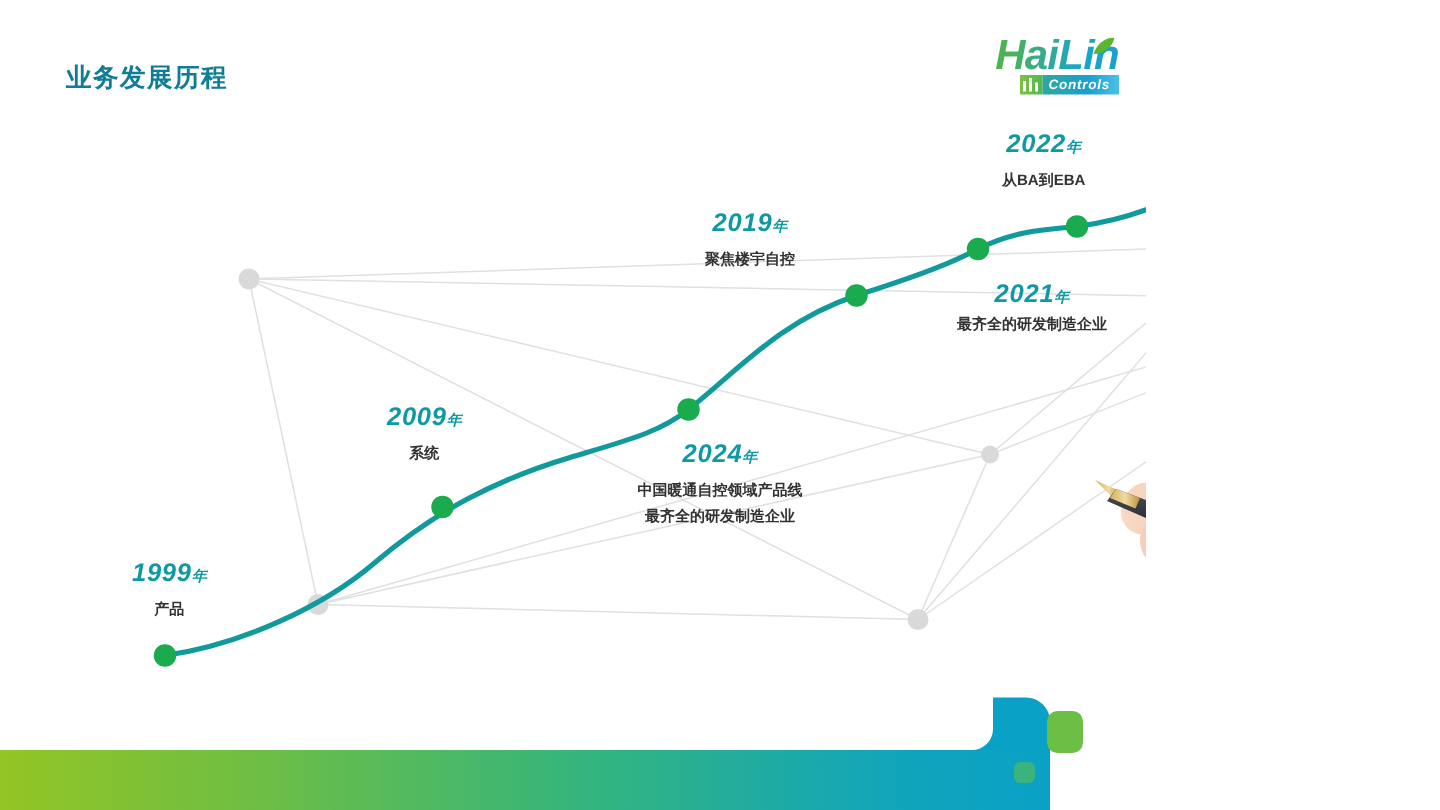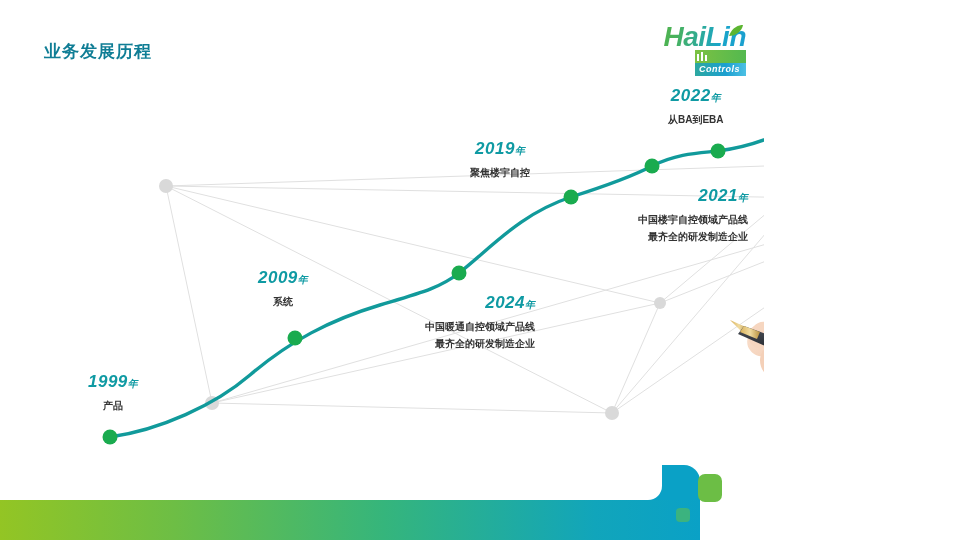--- a/index.html
+++ b/index.html
@@ -52,21 +52,20 @@
     position: absolute;
     right: 2px; top: -1px;
     width: 16px; height: 12px;
   }
   #logo .logo-sub {
     position: absolute;
     right: 0; top: 24px;
     display: flex;
     align-items: stretch;
     height: 13px;
-    flex-direction: column;
   }
   #logo .logo-bars {
     display: flex; gap: 2px; align-items: flex-end;
     padding: 2px 3px 2px 2px;
     background: linear-gradient(90deg,#7cc142,#53b94f);
   }
   #logo .logo-bars i { display:block; width:2px; background:#ffffff; }
   #logo .logo-bars i:nth-child(1){height:7px;}
   #logo .logo-bars i:nth-child(2){height:9px;}
   #logo .logo-bars i:nth-child(3){height:6px;}
@@ -105,21 +104,21 @@
   }
   .milestone .desc {
     margin-top: 4px;
     font-size: 10px;
     color: #333333;
     line-height: 17px;
     white-space: nowrap;
     font-weight: bold;
   }
   .milestone.center { text-align: center; }
-  .milestone.left { text-align: right; }
+  .milestone.left { text-align: center; }
 
   #ms-1999 { left: 88px;  top: 372px; }
   #ms-2009 { left: 258px; top: 268px; }
   #ms-2015 { left: 425px; top: 293px; }
   #ms-2019 { left: 470px; top: 139px; }
   #ms-2021 { left: 638px; top: 186px; }
   #ms-2022 { left: 668px; top: 86px;  }
 
   
   #hand { position: absolute; left: 700px; top: 282px; width: 250px; height: 180px; }
@@ -245,21 +244,20 @@
     <div class="desc" style="margin-top:0">最齐全的研发制造企业</div>
   </div>
 
   <div class="milestone center" id="ms-2019">
     <div class="year"><span>2019</span><span class="suffix">年</span></div>
     <div class="desc">聚焦楼宇自控</div>
   </div>
 
   <div class="milestone left" id="ms-2021">
     <div class="year"><span>2021</span><span class="suffix">年</span></div>
-    <div class="desc">中国楼宇自控领域产品线</div>
     <div class="desc" style="margin-top:0">最齐全的研发制造企业</div>
   </div>
 
   <div class="milestone center" id="ms-2022">
     <div class="year"><span>2022</span><span class="suffix">年</span></div>
     <div class="desc">从BA到EBA</div>
   </div>
 
   <svg id="hand" viewBox="0 0 250 180">
     <defs>

